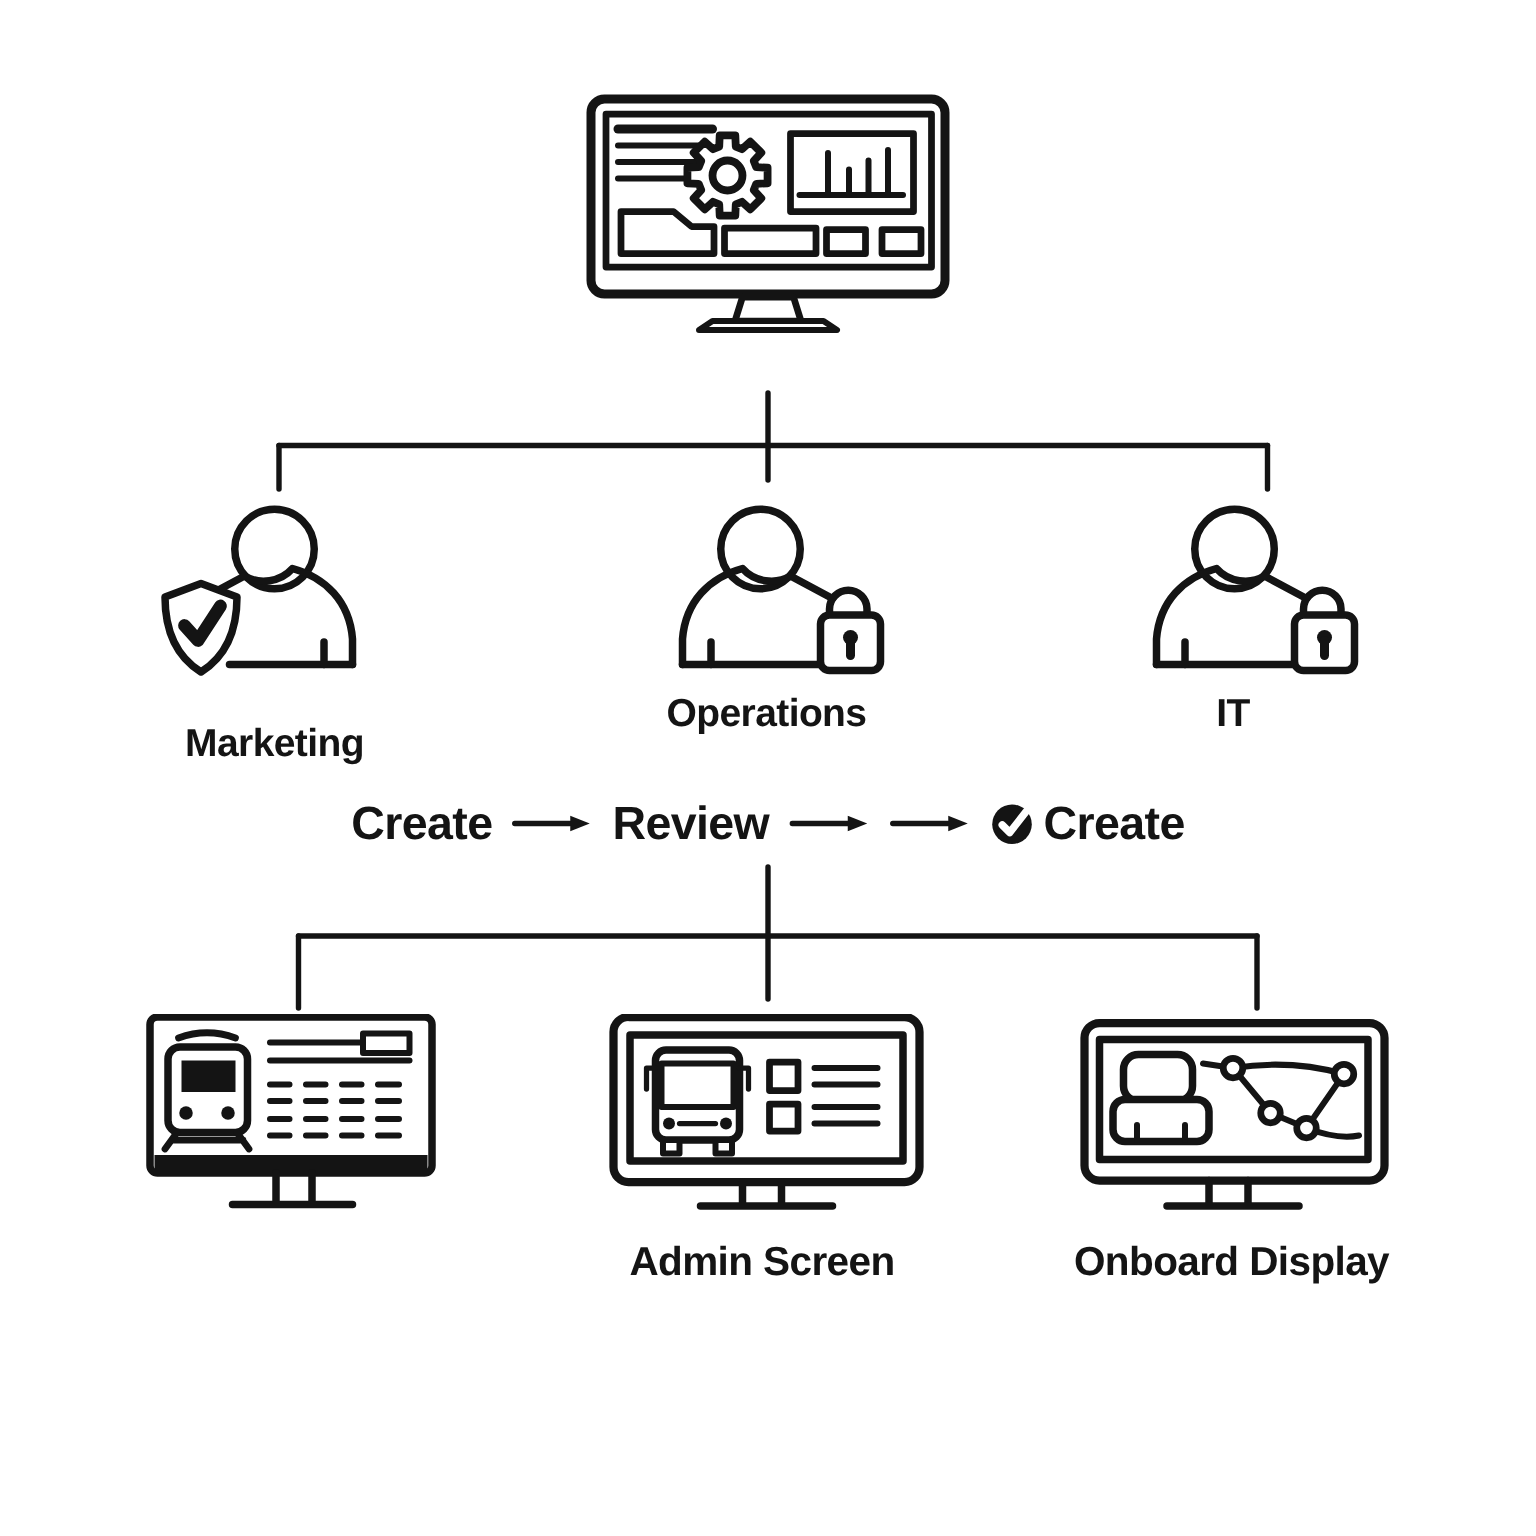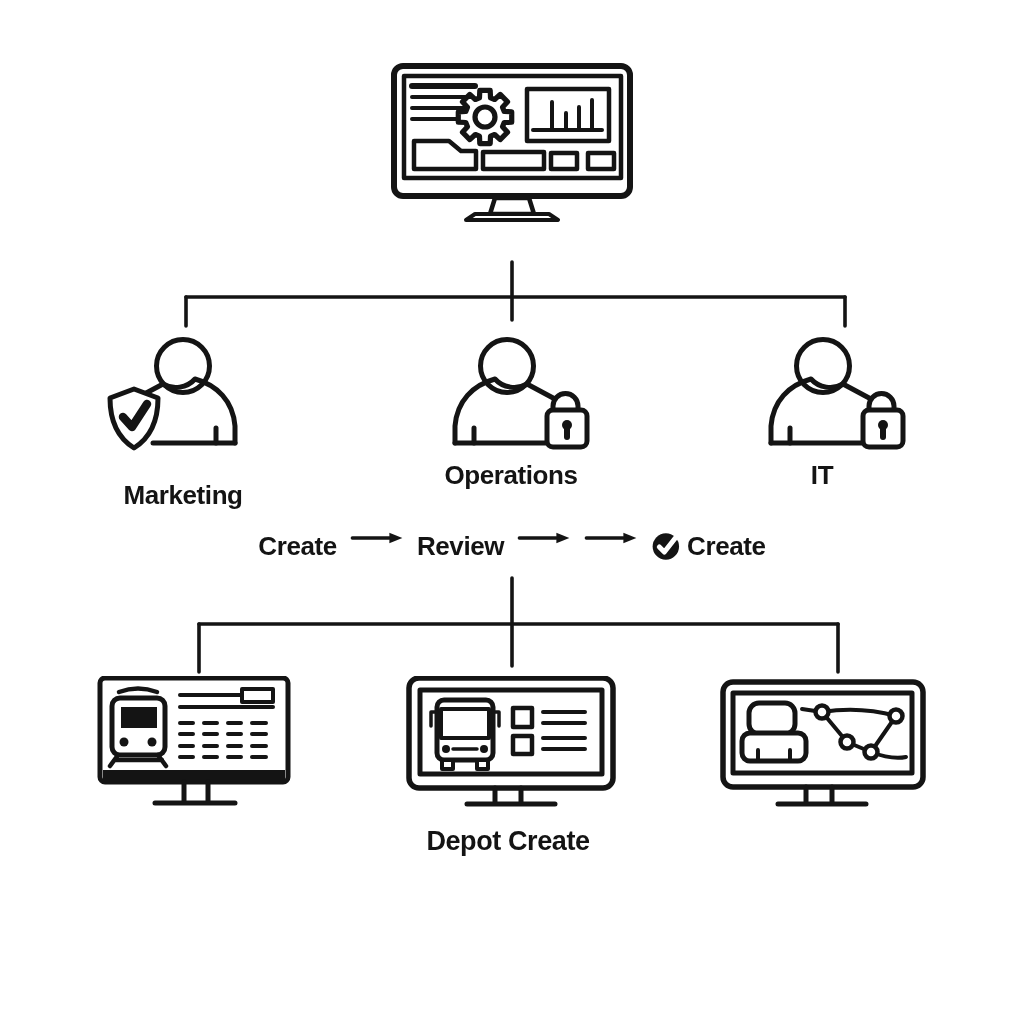--- a/index.html
+++ b/index.html
@@ -9,22 +9,22 @@
   }
   .abs { position:absolute; }
   .label {
     position:absolute; transform:translateX(-50%);
     font-weight:700; font-size:26px; letter-spacing:-0.4px;
     white-space:nowrap; color:#141414; text-align:center;
   }
   .label.big { font-size:27px; }
   .flow {
     position:absolute; left:512px; top:531px; transform:translateX(-50%);
-    display:flex; gap:13px;
-    font-weight:700; font-size:26px; letter-spacing:-0.4px; white-space:nowrap;
+    display:flex; align-items:center; gap:13px;
+    font-weight:700; font-size:31px; letter-spacing:-0.4px; white-space:nowrap;
   }
   .step { display:flex; align-items:center; gap:7px; }
   .flow svg { display:block; }
 </style>
 </head>
 <body>
 
 <div class="canvas">
 
   <svg class="abs" style="left:0;top:0" width="1024" height="1024" viewBox="0 0 1024 1024">
@@ -211,15 +211,16 @@
         <path d="M151,76 Q172,84 186,81"></path>
         <circle cx="102" cy="36" r="6.5" fill="#ffffff" stroke-width="4.5"></circle>
         <circle cx="127" cy="66" r="6.5" fill="#ffffff" stroke-width="4.5"></circle>
         <circle cx="151" cy="76" r="6.5" fill="#ffffff" stroke-width="4.5"></circle>
         <circle cx="176" cy="40" r="6.5" fill="#ffffff" stroke-width="4.5"></circle>
       </g>
       <path d="M86,111 V127 M112,111 V127 M58,128 H146"></path>
     </g>
   </svg>
 
-  <div class="label big" style="left:508px;top:826px">Depot Create</div>
+  <div class="label big" style="left:508px;top:826px">Admin Screen</div>
+  <div class="label big" style="left:821px;top:826px">Onboard Display</div>
 
 </div>
 
 </body></html>

